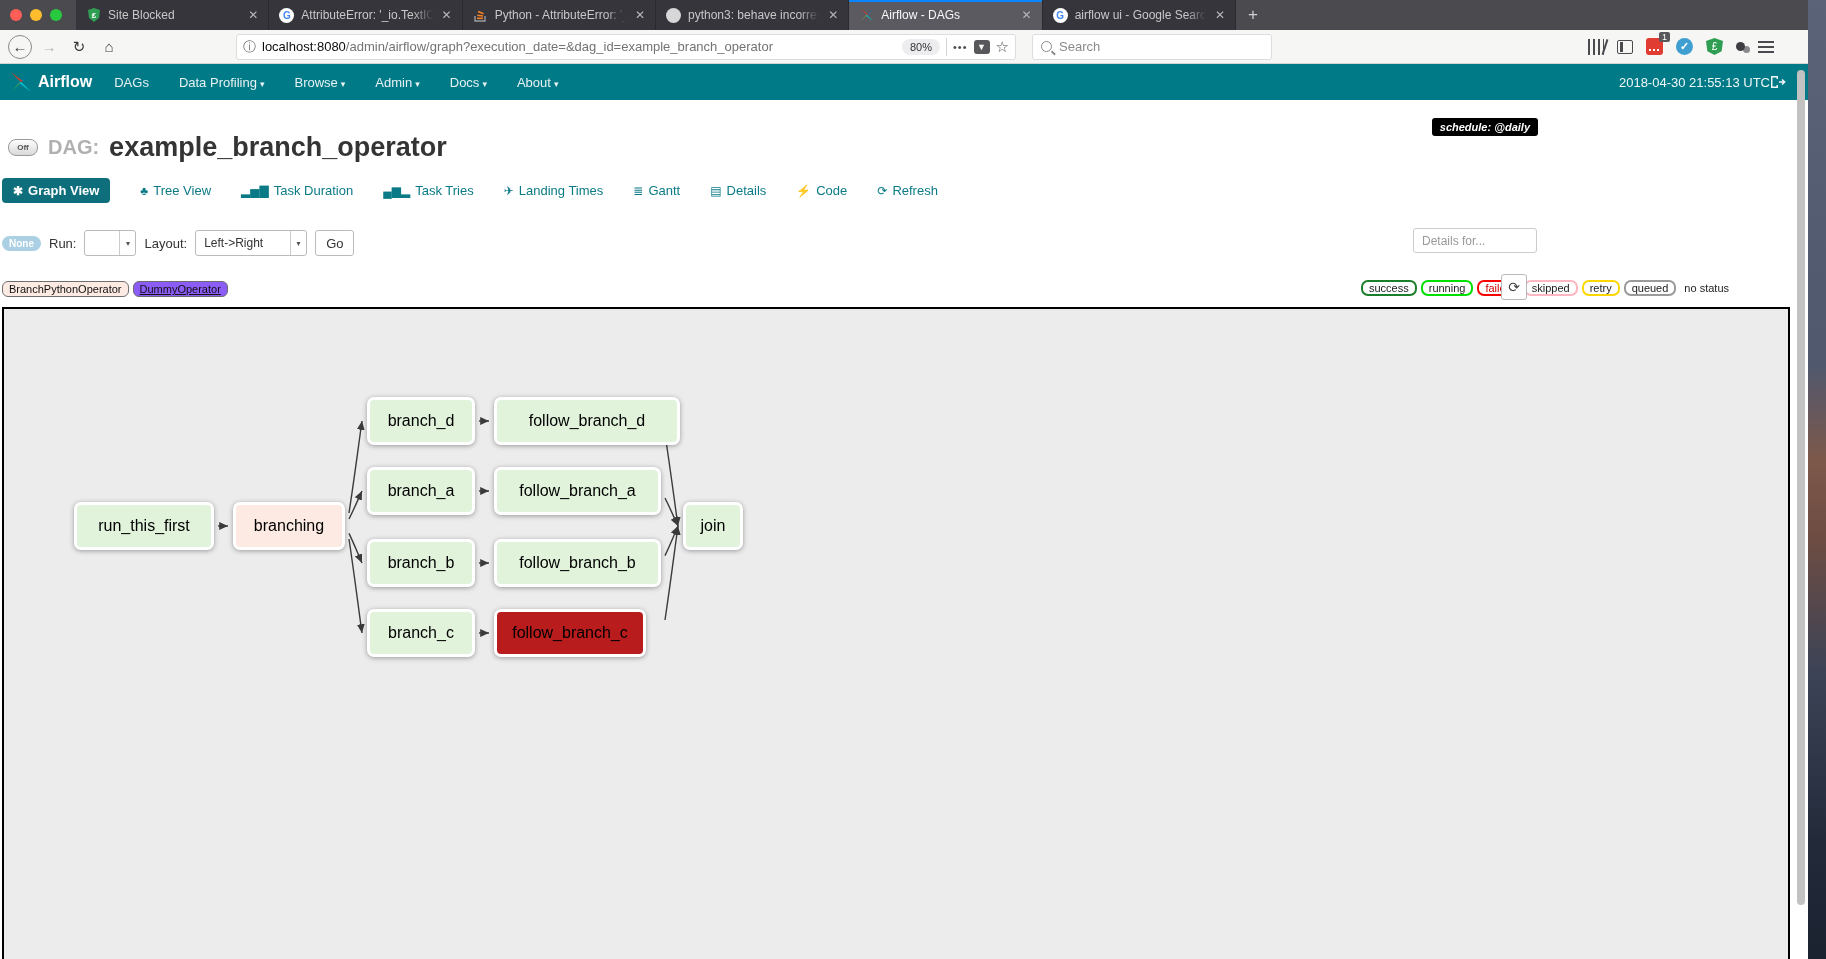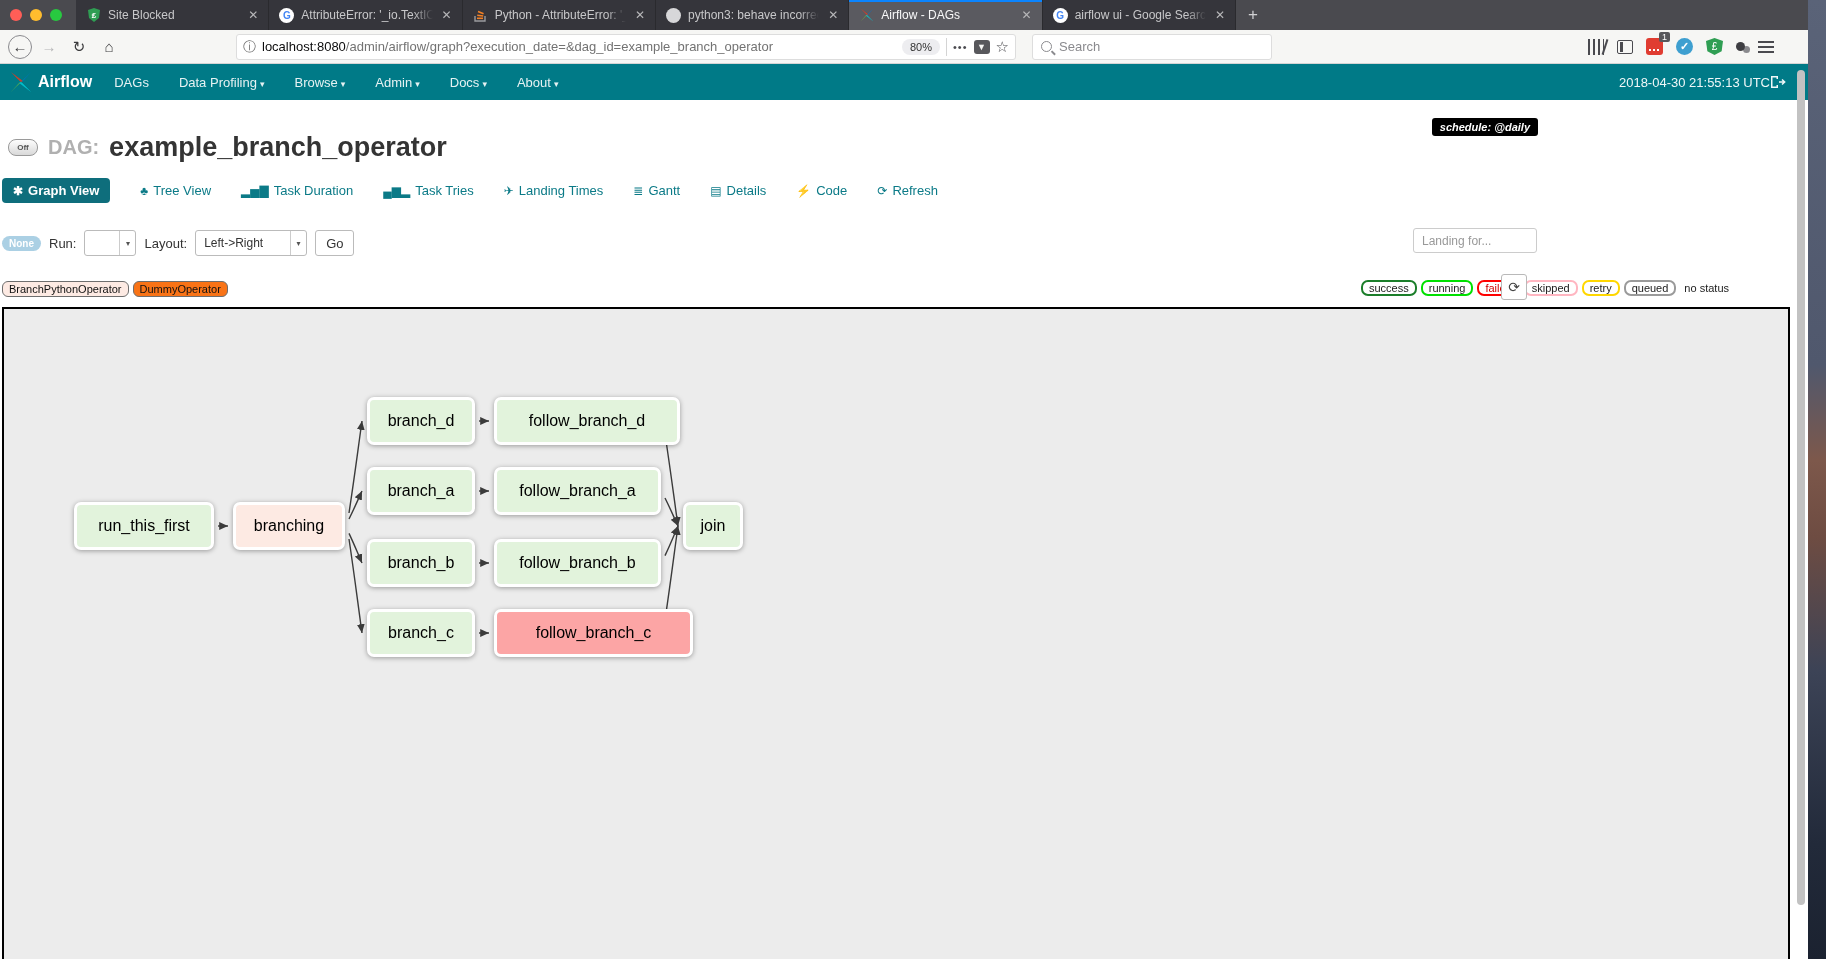--- a/index.html
+++ b/index.html
@@ -298,25 +298,25 @@
           <span class="selval"></span>
           <span class="selcaret">▾</span>
         </span>
         <span>Layout:</span>
         <span class="sel" style="width:112px">
           <span class="selval">Left-&gt;Right</span>
           <span class="selcaret">▾</span>
         </span>
         <span class="gobtn">Go</span>
       </div>
-      <div class="searchfor">Landing for...</div>
+      <div class="searchfor">Details for...</div>
 
       <div class="legendrow" id="oplegend">
           <span class="oppill" style="background: rgb(253, 234, 227);">BranchPythonOperator</span>
-          <span class="oppill" style="background: #f97316;">DummyOperator</span>
+          <span class="oppill" style="background: #8b5cf6; text-decoration: underline;">DummyOperator</span>
         </div>
       <div class="statusrow" id="stlegend">
           <span class="stbadge" style="border-color: rgb(27, 126, 42); color: rgb(34, 34, 34);">success</span>
           <span class="stbadge" style="border-color: rgb(0, 224, 0); color: rgb(34, 34, 34);">running</span>
           <span class="stbadge" style="border-color: rgb(255, 0, 0); color: rgb(208, 0, 0);">failed</span>
           <span class="stbadge" style="border-color: rgb(255, 182, 193); color: rgb(34, 34, 34);">skipped</span>
           <span class="stbadge" style="border-color: rgb(255, 215, 0); color: rgb(34, 34, 34);">retry</span>
           <span class="stbadge" style="border-color: rgb(154, 154, 154); color: rgb(34, 34, 34);">queued</span>
           <span class="stnone">no status</span>
         </div>
@@ -347,20 +347,20 @@
         </svg>
       <div class="gnode" style="left: 70px; top: 193px; width: 140px; height: 48px; background: rgb(226, 243, 220);">run_this_first</div>
           <div class="gnode" style="left: 229px; top: 193px; width: 112px; height: 48px; background: rgb(253, 234, 227);">branching</div>
           <div class="gnode" style="left: 363px; top: 88px; width: 108px; height: 48px; background: rgb(226, 243, 220);">branch_d</div>
           <div class="gnode" style="left: 490px; top: 88px; width: 186px; height: 48px; background: rgb(226, 243, 220);">follow_branch_d</div>
           <div class="gnode" style="left: 363px; top: 158px; width: 108px; height: 48px; background: rgb(226, 243, 220);">branch_a</div>
           <div class="gnode" style="left: 490px; top: 158px; width: 167px; height: 48px; background: rgb(226, 243, 220);">follow_branch_a</div>
           <div class="gnode" style="left: 363px; top: 230px; width: 108px; height: 48px; background: rgb(226, 243, 220);">branch_b</div>
           <div class="gnode" style="left: 490px; top: 230px; width: 167px; height: 48px; background: rgb(226, 243, 220);">follow_branch_b</div>
           <div class="gnode" style="left: 363px; top: 300px; width: 108px; height: 48px; background: rgb(226, 243, 220);">branch_c</div>
-          <div class="gnode" style="left: 490px; top: 300px; width: 199px; height: 48px; background: #fca5a5;">follow_branch_c</div>
+          <div class="gnode" style="left: 490px; top: 300px; width: 152px; height: 48px; background: #b91c1c;">follow_branch_c</div>
           <div class="gnode" style="left: 679px; top: 193px; width: 60px; height: 48px; background: rgb(226, 243, 220);">join</div>
         </div>
     </div>
 
     <div class="scrollthumb"></div>
   </div>
 </div>
 
 </body></html>

